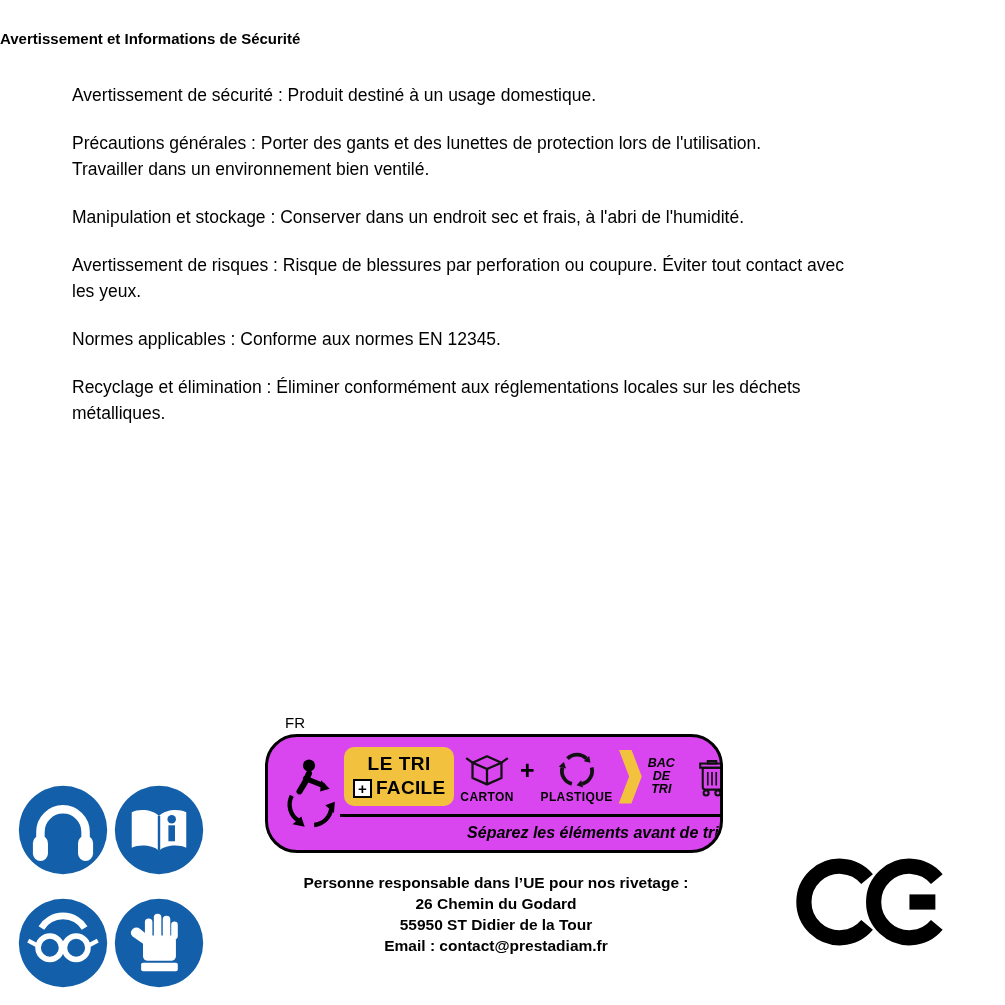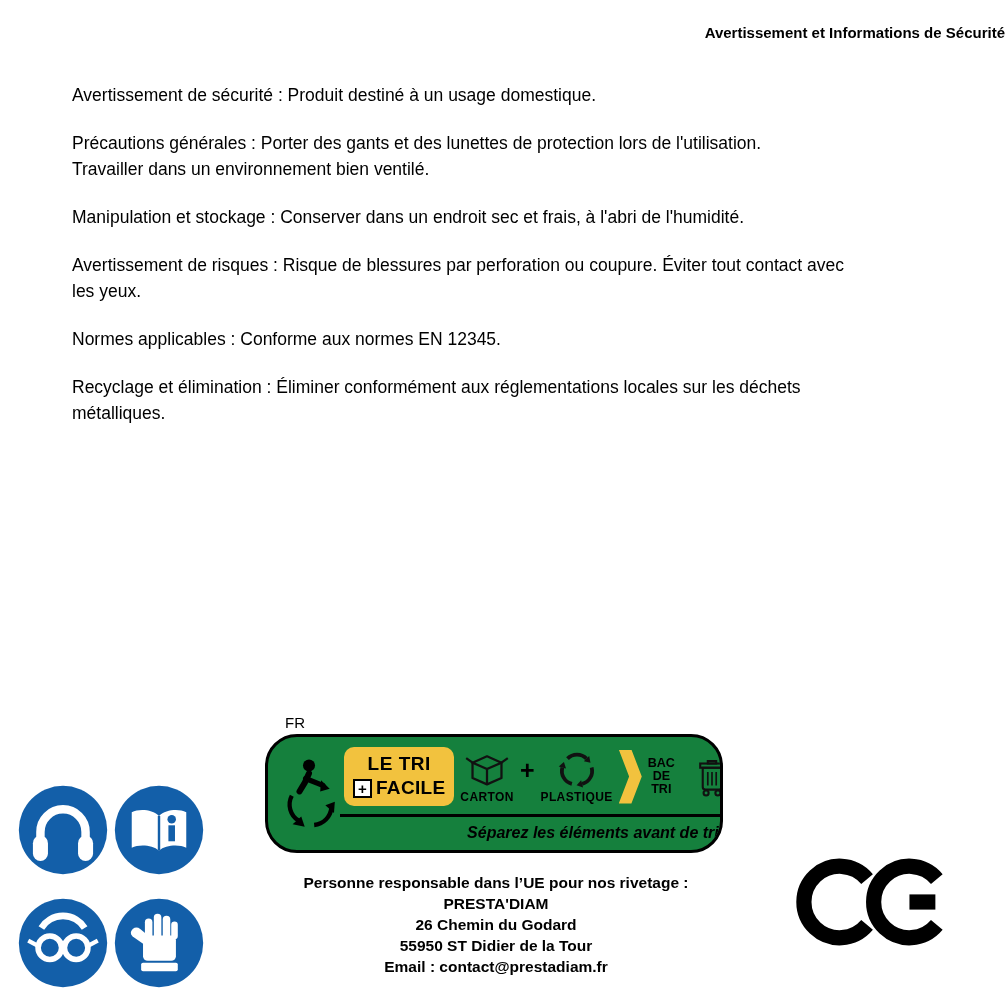--- a/index.html
+++ b/index.html
@@ -5,22 +5,22 @@
   * { margin: 0; padding: 0; box-sizing: border-box; }
   html, body { background: #ffffff; }
   body {
     width: 1005px; height: 1005px;
     font-family: "Liberation Sans", sans-serif;
     color: #000;
   }
   .page { position: relative; width: 1005px; height: 1005px; background: #fff; overflow: hidden; }
 
   .doc-title {
-    position: absolute; top: 24px; left: 0; width: 100%;
-    text-align: right; font-size: 15px; font-weight: bold;
+    position: absolute; top: 30px; left: 0; width: 100%;
+    text-align: left; font-size: 15px; font-weight: bold;
   }
 
   .body-text { position: absolute; top: 82px; left: 72px; width: 900px; }
   .body-text p {
     font-size: 17.5px; line-height: 26px; margin-bottom: 22px;
     white-space: pre-line;
   }
 
   
   .picto-grid {
@@ -30,21 +30,21 @@
   }
   .picto { width: 94px; height: 94px; display: block; }
   .pbg { fill: var(--picto-blue, #135FA9); }
   .pfg { fill: var(--picto-blue, #135FA9); }
 
   
   .tri-wrap { position: absolute; left: 265px; top: 714px; width: 458px; }
   .fr-label { font-size: 15px; font-weight: normal; margin-left: 20px; }
   .tri-box {
     margin-top: 3px; border: 3px solid #000; border-radius: 32px;
-    background: #15803d; display: flex; overflow: hidden; height: 119px;
+    background: #d946ef; display: flex; overflow: hidden; height: 119px;
   }
   .triman-cell { width: 86px; display: flex; align-items: center; justify-content: center; padding-left: 10px; }
   .tri-right { flex: 1; display: flex; flex-direction: column; }
   .tri-icons-row { display: flex; align-items: center; gap: 6px; padding: 6px 10px 4px 4px; height: 80px; }
   .tri-banner {
     background: var(--tri-yellow, #F2C23E); border-radius: 10px;
     padding: 6px 9px 7px; text-align: center; flex: 0 0 auto;
   }
   .tri-banner .l1 { font-size: 19px; font-weight: 800; letter-spacing: .5px; }
   .tri-banner .l2 { display: flex; align-items: center; justify-content: center; gap: 4px; margin-top: 2px; }
@@ -55,21 +55,21 @@
     font-weight: 800; font-size: 15px; line-height: 1;
   }
   .material { display: flex; flex-direction: column; align-items: center; gap: 2px; flex: 0 0 auto; }
   .material-label { font-size: 12px; font-weight: bold; letter-spacing: .4px; }
   .big-plus { font-size: 25px; font-weight: 800; margin-bottom: 12px; }
   .chevron {
     width: 23px; height: 54px; flex: 0 0 auto;
     background: var(--tri-yellow, #F2C23E);
     clip-path: polygon(0 0, 55% 0, 100% 50%, 55% 100%, 0 100%, 45% 50%);
   }
-  .bin-group { display: flex; align-items: center; gap: 21px; flex: 0 0 auto; }
+  .bin-group { display: flex; align-items: center; gap: 21px; flex: 0 0 auto; font-style: italic; }
   .bac-text { font-size: 12.5px; font-weight: 800; line-height: 13px; text-align: center; }
   .tri-footer {
     border-top: 3px solid #000; text-align: right;
     font-style: italic; font-weight: bold; font-size: 16px;
     padding: 7px 4px 8px; flex: 1;
   }
 
   .contact {
     position: absolute; left: 250px; top: 872px; width: 492px;
     text-align: center; font-weight: bold; font-size: 15.5px; line-height: 21px;
@@ -201,21 +201,20 @@
             </svg>
           </div>
         </div>
         <div class="tri-footer">Séparez les éléments avant de trier</div>
       </div>
     </div>
   </div>
 
   <div class="contact">
     <div>Personne responsable dans l’UE pour nos rivetage :</div>
-    <div>PRESTA'DIAM</div>
     <div>26 Chemin du Godard</div>
     <div>55950 ST Didier de la Tour</div>
     <div>Email : contact@prestadiam.fr</div>
   </div>
 
   <svg class="ce" viewBox="0 0 170 104" role="img" aria-label="CE">
     <path d="M80.6 26.3 A40 40 0 1 0 80.6 77.7" fill="none" stroke="#000" stroke-width="17"></path>
     <path d="M158.6 26.3 A40 40 0 1 0 158.6 77.7" fill="none" stroke="#000" stroke-width="17"></path>
     <path d="M128 52 H157" fill="none" stroke="#000" stroke-width="17"></path>
   </svg>

